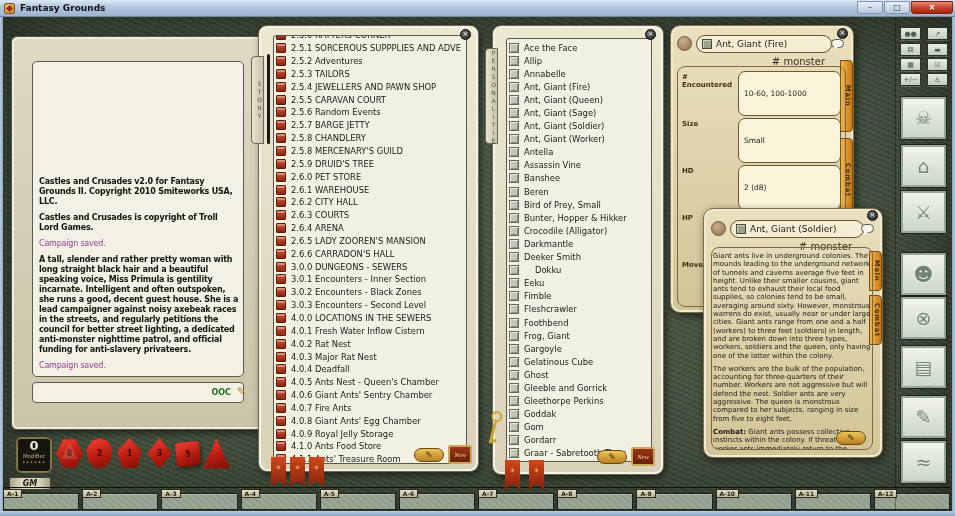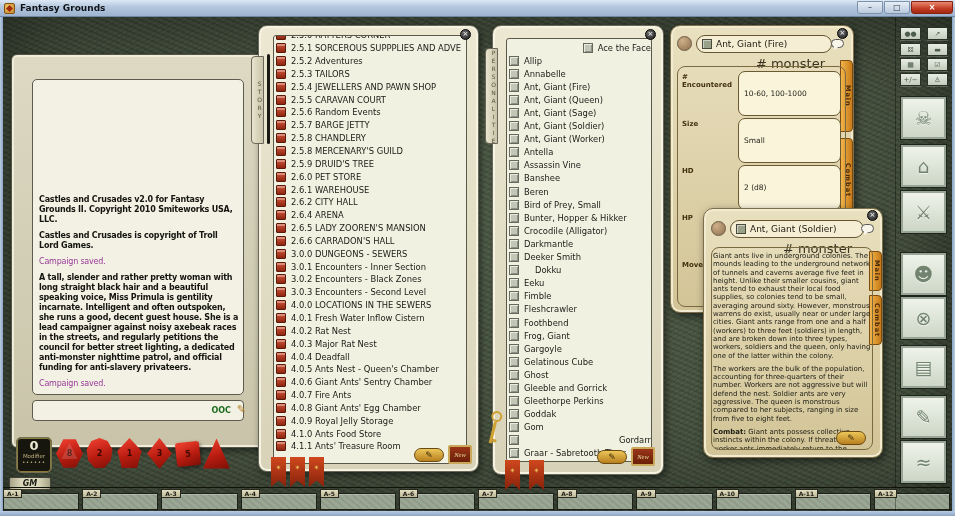--- a/index.html
+++ b/index.html
@@ -31,21 +31,21 @@
       repeating-linear-gradient(23deg, rgba(0,0,0,.14) 0 2px, transparent 2px 5px),
       repeating-linear-gradient(-31deg, rgba(255,255,255,.05) 0 1px, transparent 1px 4px),
       #46523f;
     box-shadow:inset 0 0 90px rgba(0,0,0,.55); }
   .frame-edge-b { position:absolute; left:0; bottom:0; width:955px; height:5px;
     background:linear-gradient(#b9cde2,#8aa5c4); }
   .frame-edge-l { position:absolute; left:0; top:17px; width:3px; bottom:0; background:linear-gradient(90deg,#b9cde2,#8aa5c4); }
   .frame-edge-r { position:absolute; right:0; top:17px; width:3px; bottom:0; background:linear-gradient(90deg,#8aa5c4,#b9cde2); }
 
   
-  .chatwin { position:absolute; left:11px; top:54px; width:285px; height:394px;
+  .chatwin { position:absolute; left:11px; top:36px; width:285px; height:394px;
     background:linear-gradient(#ddd9c3,#c9c4a9); border:1px solid #55544a; border-radius:6px;
     box-shadow:2px 3px 7px rgba(0,0,0,.5), inset 0 0 0 2px #efecd8; }
   .chatlog { position:absolute; left:20px; top:24px; width:212px; height:316px;
     background:#f2f1e3; border:1px solid #5c5b4e; border-radius:5px; overflow:hidden; }
   .chatlog-inner { position:absolute; left:6px; right:4px; bottom:5px; }
   .msg { font-size:8px; line-height:10px; letter-spacing:-0.2px; color:#141410; margin-top:6px; }
   .msg.bold { font-weight:bold; }
   .msg.system { color:#993a99; font-weight:normal; }
   .chatinput { position:absolute; left:20px; top:345px; width:212px; height:21px;
     background:#f2f1e3; border:1px solid #5c5b4e; border-radius:4px; }
@@ -129,21 +129,21 @@
     background:radial-gradient(circle at 35% 30%, #cfb08a, #8f7050); border:1px solid #6a5a40; }
   .titlepill { position:absolute; height:18px; background:#f5eed4; border:1.5px solid #655531;
     border-radius:9px; display:flex; align-items:center; gap:4px; padding:0 5px; }
   .titlepill .slot { width:10px; height:10px; background:#99a189; border:1px solid #4a4a3a;
     box-shadow:inset 1px 1px 0 rgba(255,255,255,.5); }
   .titlepill .ttext { font-size:9px; color:#1e1a10; white-space:nowrap; overflow:hidden; }
   .bubble { position:absolute; width:13px; height:9px; background:#f8f6ea; border:1px solid #555;
     border-radius:5px; }
   .bubble::after { content:''; position:absolute; left:2px; bottom:-4px; border:3px solid transparent;
     border-top-color:#f8f6ea; border-left-color:#f8f6ea; transform:scaleY(.7); }
-  .cat { position:absolute; font-size:13px; color:#3a3220; }
+  .cat { position:absolute; font-size:10px; color:#3a3220; }
   .fieldarea { position:absolute; border:1.5px solid #7a6a42; border-radius:8px; padding:4px 4px 0 4px; overflow:hidden; }
   .frow { display:flex; align-items:flex-start; margin-bottom:2px; }
   .flabel { flex:0 0 56px; font-size:7px; font-weight:bold; color:#42300f; padding-top:2px; }
   .fpill { background:#faf4da; border:1px solid #6a5a32; border-radius:7px; font-size:7.5px;
     color:#1e1e18; padding:17px 5px; min-height:11px; flex:1; }
   .frow.short .fpill { flex:0 0 32px; text-align:center; }
   .frow.hp .fpill { flex:0 0 34px; text-align:center; border-radius:8px; }
   .frow.tall .fpill { min-height:30px; }
   .hpbubble { display:none; }
   .frow.hp .hpbubble { display:inline-block; width:10px; height:10px; border-radius:50%; margin:1px 0 0 6px;
@@ -371,20 +371,24 @@
           <div class="lrow">
             <span class="doc-icon"></span>
             <span>2.6.1 WAREHOUSE</span>
           </div>
 
           <div class="lrow">
             <span class="doc-icon"></span>
             <span>2.6.2 CITY HALL</span>
           </div>
 
+          <div class="lrow">
+            <span class="doc-icon"></span>
+            <span>2.6.3 COURTS</span>
+          </div>
 
           <div class="lrow">
             <span class="doc-icon"></span>
             <span>2.6.4 ARENA</span>
           </div>
 
           <div class="lrow">
             <span class="doc-icon"></span>
             <span>2.6.5 LADY ZOOREN'S MANSION</span>
           </div>
@@ -482,21 +486,21 @@
     <div class="penbtn" style="right:34px; bottom:9px;">✎</div>
     <div class="newbtn" style="right:6px; bottom:7px;">New</div>
   </div>
 
   <div class="listwin" style="left:492px; top:25px; width:172px; height:450px;">
     <div class="vtab" style="left:-8px; top:22px; height:96px;">PERSONALITIES</div>
     <div class="closex" style="right:7px; top:3px;">×</div>
     <div class="listarea" style="left:13px; top:12px; width:146px; height:424px;">
       <div style="margin-top:2px;">
 
-          <div class="lrow" style="height:13.1px;justify-content:flex-end;">
+          <div class="lrow" style="height:13.1px;">
             <span class="tok-icon"></span>
             <span>Ace the Face</span>
           </div>
 
           <div class="lrow" style="height:13.1px;">
             <span class="tok-icon"></span>
             <span>Allip</span>
           </div>
 
           <div class="lrow" style="height:13.1px;">
@@ -632,21 +636,21 @@
           <div class="lrow" style="height:13.1px;">
             <span class="tok-icon"></span>
             <span>Goddak</span>
           </div>
 
           <div class="lrow" style="height:13.1px;">
             <span class="tok-icon"></span>
             <span>Gom</span>
           </div>
 
-          <div class="lrow" style="height:13.1px;justify-content:space-between;">
+          <div class="lrow" style="height:13.1px;">
             <span class="tok-icon"></span>
             <span>Gordarr</span>
           </div>
 
           <div class="lrow" style="height:13.1px;">
             <span class="tok-icon"></span>
             <span>Graar - Sabretooth Tiger</span>
           </div>
 
           <div class="lrow" style="height:13.1px;">

